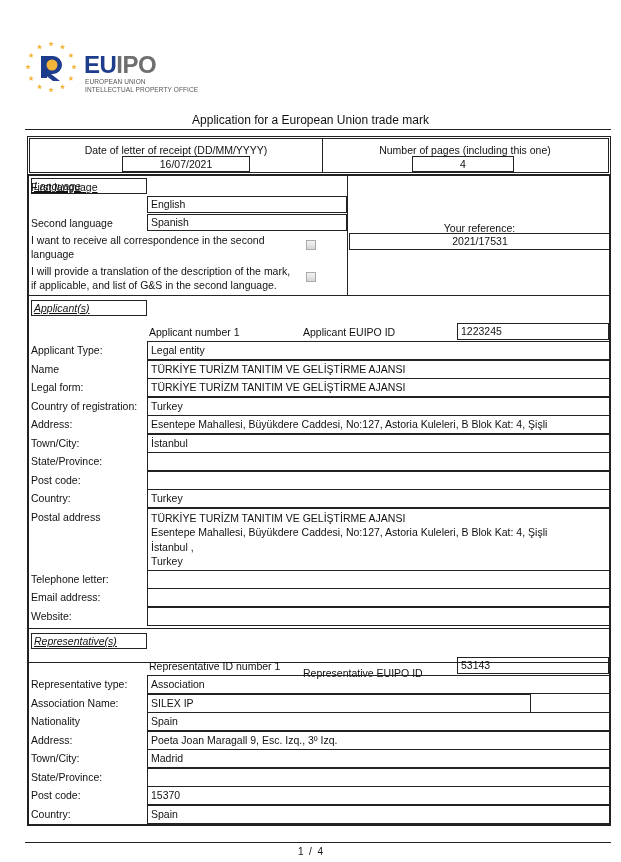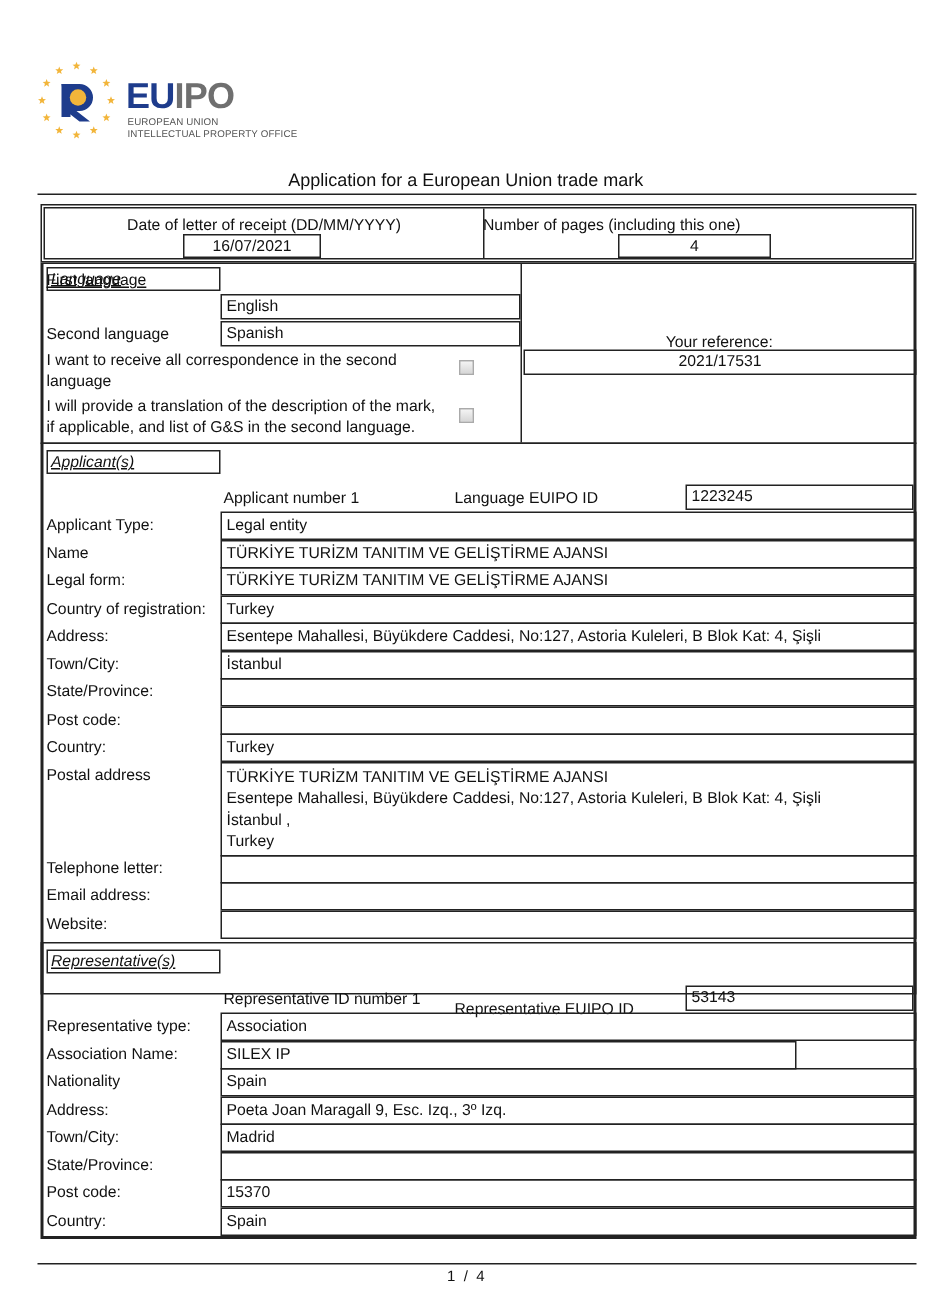--- a/index.html
+++ b/index.html
@@ -54,22 +54,22 @@
     <div>INTELLECTUAL PROPERTY OFFICE</div>
   </div>
 </div>
 
 <div class="abs title">Application for a European Union trade mark</div>
 <div class="abs hr" style="top:129px;"></div>
 
 <div class="abs dbl" style="left:27px;top:136px;width:584px;height:39px;">
   <div class="abs vline" style="left:292px;top:0;height:33px;"></div>
   <div class="abs lbl" style="left:0;width:292px;top:5px;text-align:center;">Date of letter of receipt (DD/MM/YYYY)</div>
-  <div class="abs field c" style="left:92px;top:17px;width:92px;height:16px;">16/07/2021</div>
-  <div class="abs lbl" style="left:292px;width:286px;top:5px;">Number of pages (including this one)</div>
+  <div class="abs field c" style="left:92px;top:17px;width:128px;height:16px;">16/07/2021</div>
+  <div class="abs lbl" style="left:292px;width:286px;top:5px;text-align:center;">Number of pages (including this one)</div>
   <div class="abs field c" style="left:382px;top:17px;width:102px;height:16px;">4</div>
 </div>
 
 <div class="abs box" style="left:27px;top:175px;width:584px;height:121px;border-left:2px solid #222;border-right:2px solid #222;">
   <div class="abs vline" style="left:318px;top:0;height:119px;"></div>
   <div class="abs sec" style="left:2px;top:2px;width:116px;height:16px;">Language</div>
   <div class="abs lbl" style="left:2px;top:5px;text-decoration:underline;">First language</div>
   <div class="abs field" style="left:118px;top:20px;width:200px;height:17px;">English</div>
   <div class="abs lbl" style="left:2px;top:41px;">Second language</div>
   <div class="abs field" style="left:118px;top:38px;width:200px;height:17px;">Spanish</div>
@@ -79,21 +79,21 @@
   <div class="abs lbl" style="left:2px;top:89px;">I will provide a translation of the description of the mark,</div>
   <div class="abs lbl" style="left:2px;top:103px;">if applicable, and list of G&amp;S in the second language.</div>
   <div class="abs cb" style="left:277px;top:96px;"></div>
   <div class="abs lbl" style="left:319px;width:263px;top:46px;text-align:center;">Your reference:</div>
   <div class="abs field c" style="left:320px;top:57px;width:262px;height:17px;">2021/17531</div>
 </div>
 
 <div class="abs" style="left:27px;top:295px;width:584px;height:368px;border:1px solid #222;border-left:2px solid #222;border-right:2px solid #222;box-sizing:border-box;">
   <div class="abs sec" style="left:2px;top:4px;width:116px;height:16px;">Applicant(s)</div>
   <div class="abs lbl" style="left:120px;top:30px;">Applicant number 1</div>
-  <div class="abs lbl" style="left:274px;top:30px;">Language EUIPO ID</div>
+  <div class="abs lbl" style="left:274px;top:30px;">Applicant EUIPO ID</div>
   <div class="abs field" style="left:428px;top:27px;width:152px;height:17px;">1223245</div>
   <div id="app-rows">
       <div class="abs lbl" style="left: 2px; top: 48px;">Applicant Type:</div>
       <div class="abs field" style="left: 118px; top: 45px; width: 464px; height: 19px; line-height: 17px;">Legal entity</div>
       <div class="abs lbl" style="left: 2px; top: 66.5px;">Name</div>
       <div class="abs field" style="left: 118px; top: 63.5px; width: 464px; height: 19px; line-height: 17px;">TÜRKİYE TURİZM TANITIM VE GELİŞTİRME AJANSI</div>
       <div class="abs lbl" style="left: 2px; top: 85px;">Legal form:</div>
       <div class="abs field" style="left: 118px; top: 82px; width: 464px; height: 19px; line-height: 17px;">TÜRKİYE TURİZM TANITIM VE GELİŞTİRME AJANSI</div>
       <div class="abs lbl" style="left: 2px; top: 103.5px;">Country of registration:</div>
       <div class="abs field" style="left: 118px; top: 100.5px; width: 464px; height: 19px; line-height: 17px;">Turkey</div>

